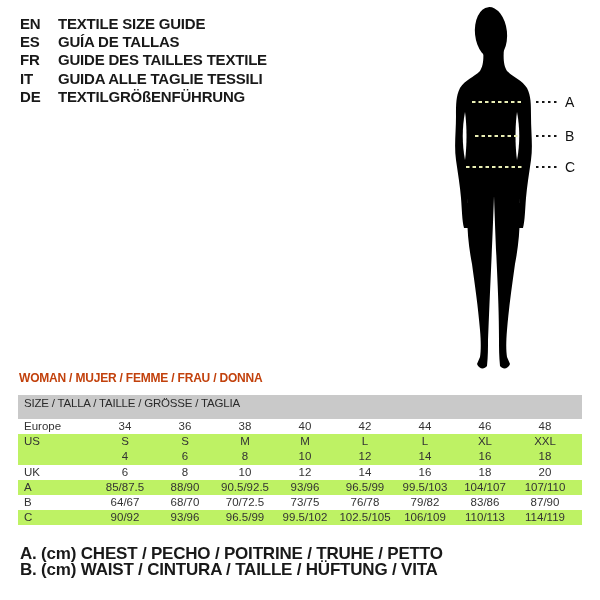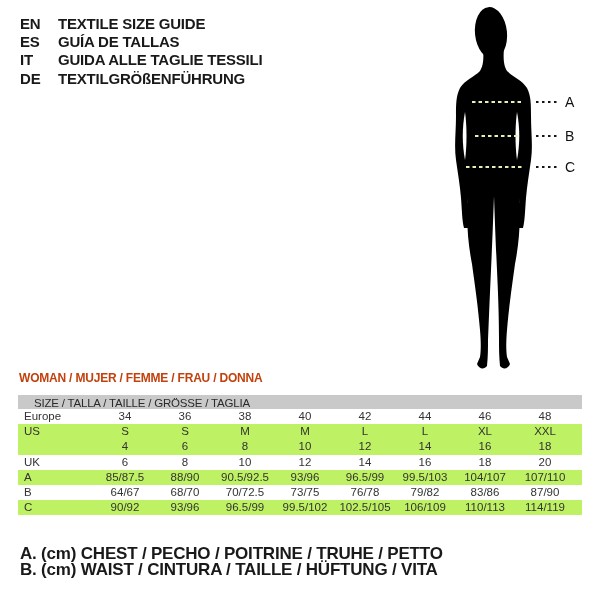--- a/index.html
+++ b/index.html
@@ -12,22 +12,22 @@
   .lang-row{display:flex;height:18.2px;line-height:18.2px;
     font-size:15px;font-weight:700;letter-spacing:-0.2px;color:#191919;}
   .lang-code{width:38px;}
   
   .figure-wrap{position:absolute;left:430px;top:0;width:170px;height:380px;}
   
   .section-title{position:absolute;left:19px;top:371px;
     font-size:12px;font-weight:700;letter-spacing:-0.2px;color:#c2410c;}
   
   .size-table{position:absolute;left:18px;top:395px;width:564px;font-size:11.5px;color:#333;}
-  .thead{height:14px;line-height:17px;background:#c9c9c9;color:#2b2b2b;
-    padding-left:16px;letter-spacing:-0.2px;}
+  .thead{height:24px;line-height:17px;background:#c9c9c9;color:#2b2b2b;
+    padding-left:6px;letter-spacing:-0.2px;}
   .trow{display:grid;grid-template-columns:77px repeat(8,60px) 7px;height:15.2px;line-height:15.2px;}
   .trow.shaded{background:#bef264;}
   .cell.label{padding-left:6px;text-align:left;}
   .cell.val{text-align:center;}
   
   .legend{position:absolute;left:20px;top:546px;}
   .legend-line{height:15.6px;line-height:15.6px;font-size:17px;font-weight:700;
     letter-spacing:-0.2px;color:#191919;}
 </style>
 </head>
@@ -36,20 +36,24 @@
 <div class="canvas">
 
   <div class="lang-list">
     <div class="lang-row">
       <span class="lang-code">EN</span>
       <span class="lang-label">TEXTILE SIZE GUIDE</span>
     </div>
     <div class="lang-row">
       <span class="lang-code">ES</span>
       <span class="lang-label">GUÍA DE TALLAS</span>
+    </div>
+    <div class="lang-row">
+      <span class="lang-code">FR</span>
+      <span class="lang-label">GUIDE DES TAILLES TEXTILE</span>
     </div>
     <div class="lang-row">
       <span class="lang-code">IT</span>
       <span class="lang-label">GUIDA ALLE TAGLIE TESSILI</span>
     </div>
     <div class="lang-row">
       <span class="lang-code">DE</span>
       <span class="lang-label">TEXTILGRÖßENFÜHRUNG</span>
     </div>
   </div>

